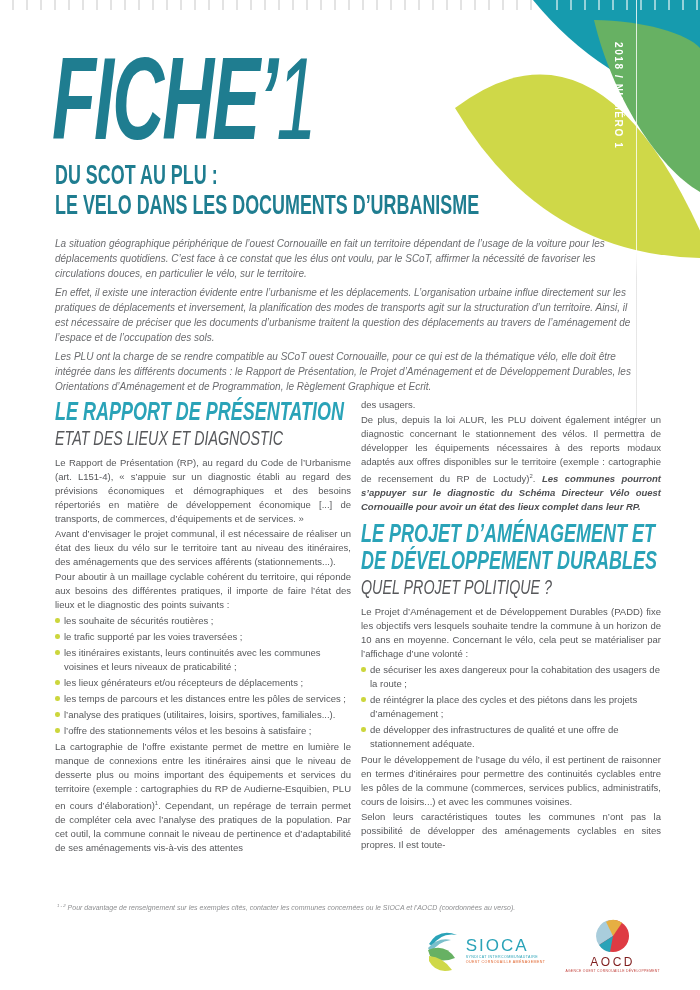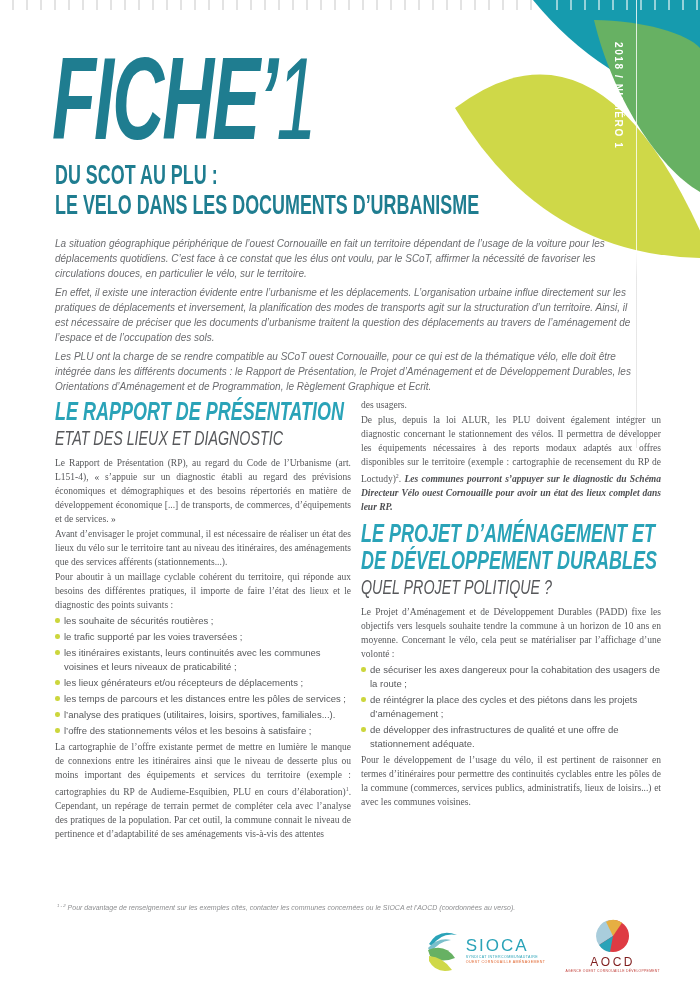--- a/index.html
+++ b/index.html
@@ -49,21 +49,21 @@
   .col-left{width:296px;}
   .col-right{width:300px;}
   .h1{
     font-style:italic;font-weight:bold;color:#2AA3B8;font-size:25px;line-height:27px;
     white-space:nowrap;transform:scaleX(.72);transform-origin:left top;margin:0;
   }
   .h2{
     font-style:italic;color:#57585B;font-size:21px;line-height:24px;margin:1px 0 6px 0;
     white-space:nowrap;transform:scaleX(.68);transform-origin:left top;font-weight:normal;
   }
-  .body-p{margin:0;font-size:9.5px;line-height:14px;text-align:justify;hyphens:auto;font-family:Liberation Serif, serif;}
+  .body-p{margin:0;font-size:9.5px;line-height:14px;text-align:justify;hyphens:auto;}
   .body-p + .body-p{margin-top:1px;}
   .em{font-weight:bold;font-style:italic;color:#4E4F52;}
   sup{font-size:.62em;}
   ul.bullets{list-style:none;margin:2px 0;padding:0;}
   ul.bullets li{display:flex;margin:0 0 2px 0;font-size:9.5px;line-height:14px;}
   .dot{flex:0 0 9px;padding-top:4px;}
   .dot i{display:block;width:4.5px;height:4.5px;border-radius:50%;background:#CCD63D;}
   .mt8{margin-top:6px;}
   
   .footnote{
@@ -202,21 +202,22 @@
             <span>de réintégrer la place des cycles et des piétons dans les projets d’aménagement ;</span>
           </li>
 
           <li>
             <span class="dot">
               <i></i>
             </span>
             <span>de développer des infrastructures de qualité et une offre de stationnement adéquate.</span>
           </li>
         </ul>
-      <p class="body-p">Pour le développement de l’usage du vélo, il est pertinent de raisonner en termes d’itinéraires pour permettre des continuités cyclables entre les pôles de la commune (commerces, services publics, administratifs, lieux de loisirs...) et avec les communes voisines.</p>
+      <p class="body-p">Pour le développement de l’usage du vélo, il est pertinent de raisonner en termes d’itinéraires pour permettre des continuités cyclables entre les pôles de la commune (commerces, services publics, administratifs, cours de loisirs...) et avec les communes voisines.</p>
+      <p class="body-p">Selon leurs caractéristiques toutes les communes n’ont pas la possibilité de développer des aménagements cyclables en sites propres. Il est toute-</p>
     </div>
 
   </div>
 
   <div class="footnote"><sup>1 - 2</sup><span> Pour davantage de renseignement sur les exemples cités, contacter les communes concernées ou le SIOCA et l’AOCD (coordonnées au verso).</span></div>
 
   <footer class="logos">
     <div class="sioca">
       <svg width="36" height="46" viewBox="0 0 36 46">
         <path d="M4,16 Q14,0 32,7 Q16,4 7,18 Z" fill="#2AA3B8"></path>

